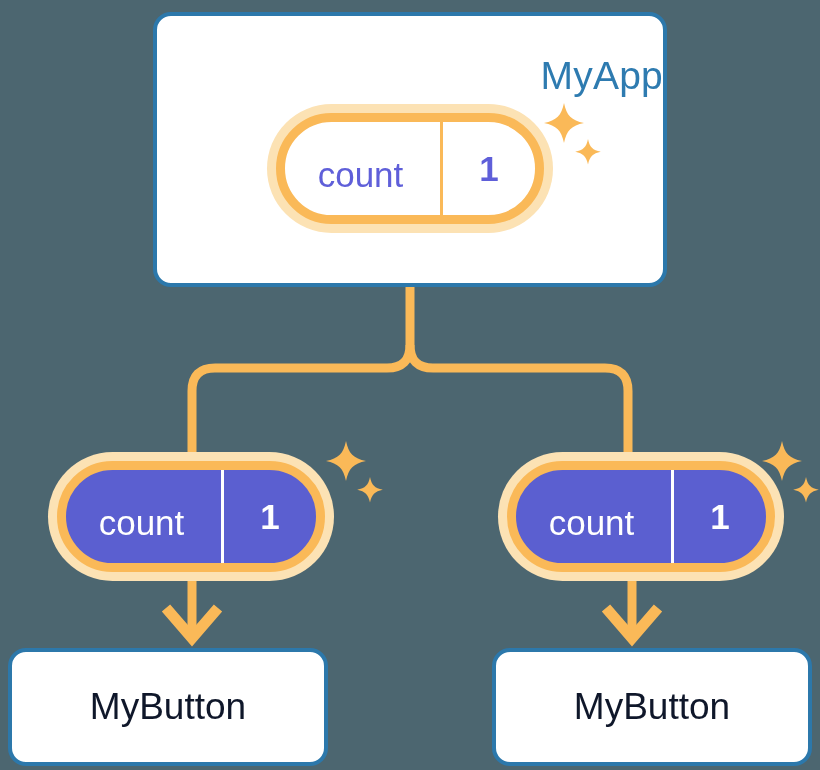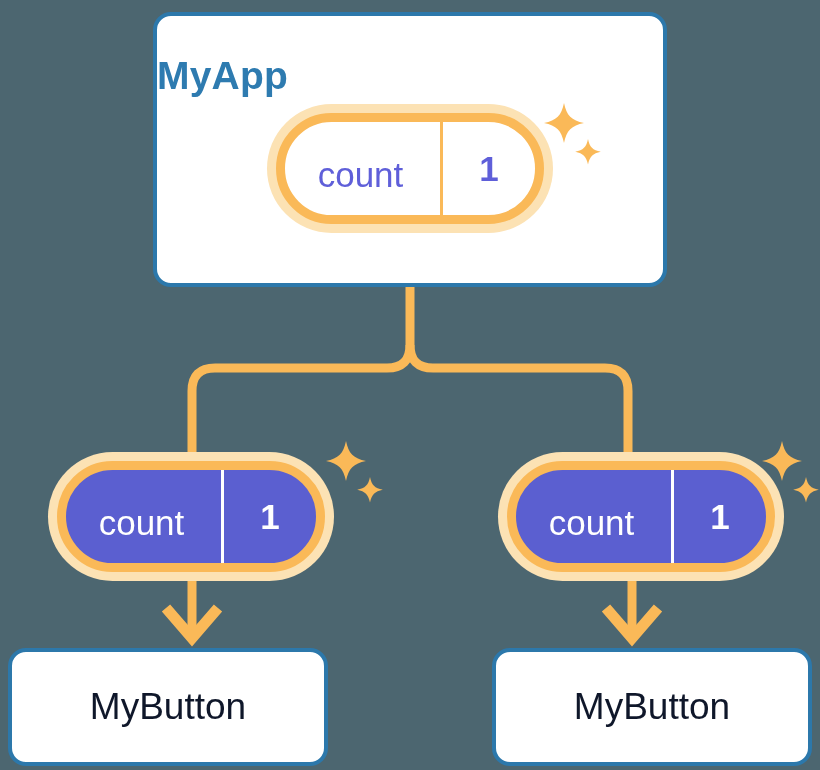--- a/index.html
+++ b/index.html
@@ -51,26 +51,26 @@
   }
   #card-mybutton-right {
     left: 492px;
     top: 648px;
     width: 320px;
     height: 118px;
   }
 
   .card-title {
     position: absolute;
-    left: 0;
+    left: 15px;
     right: 0;
-    text-align: left;
+    text-align: right;
     color: #2e7bb0;
     font-size: 39px;
-    font-weight: 700;
+    font-weight: 400;
     letter-spacing: 0.2px;
     white-space: nowrap;
   }
   #card-myapp .card-title { top: 38px; }
   .btn-title {
     position: absolute;
     left: 0;
     right: 0;
     top: 50%;
     transform: translateY(-50%);

